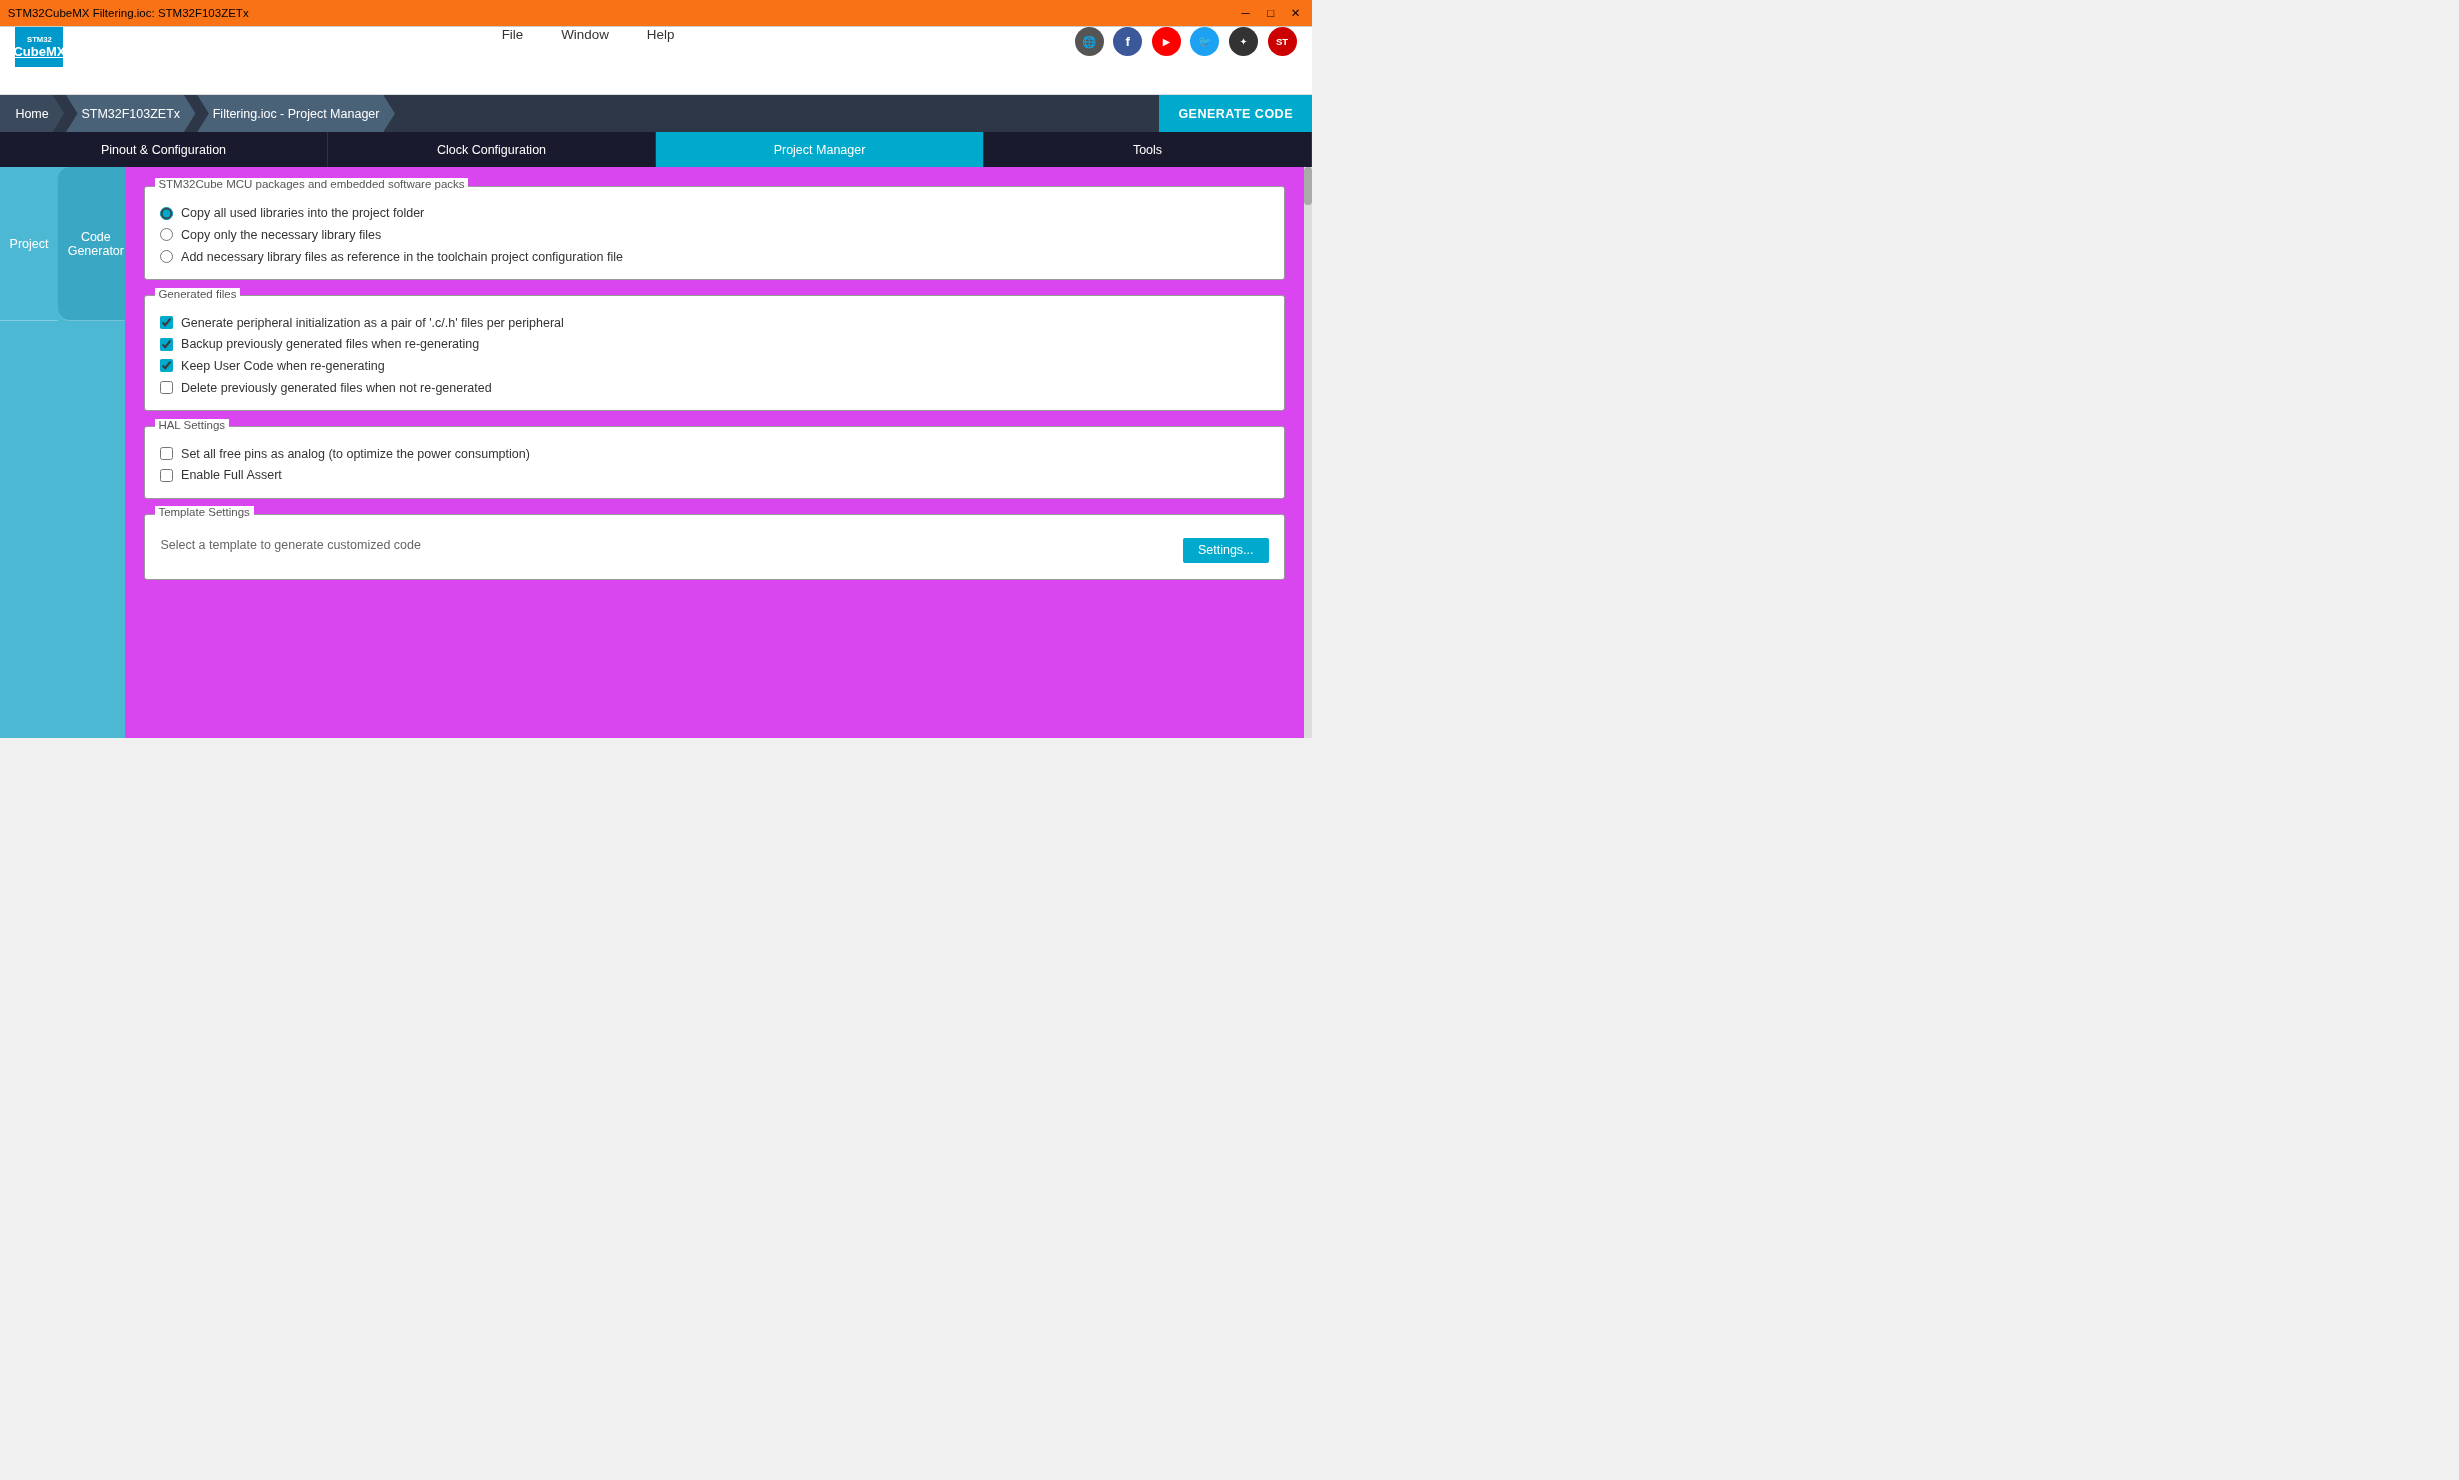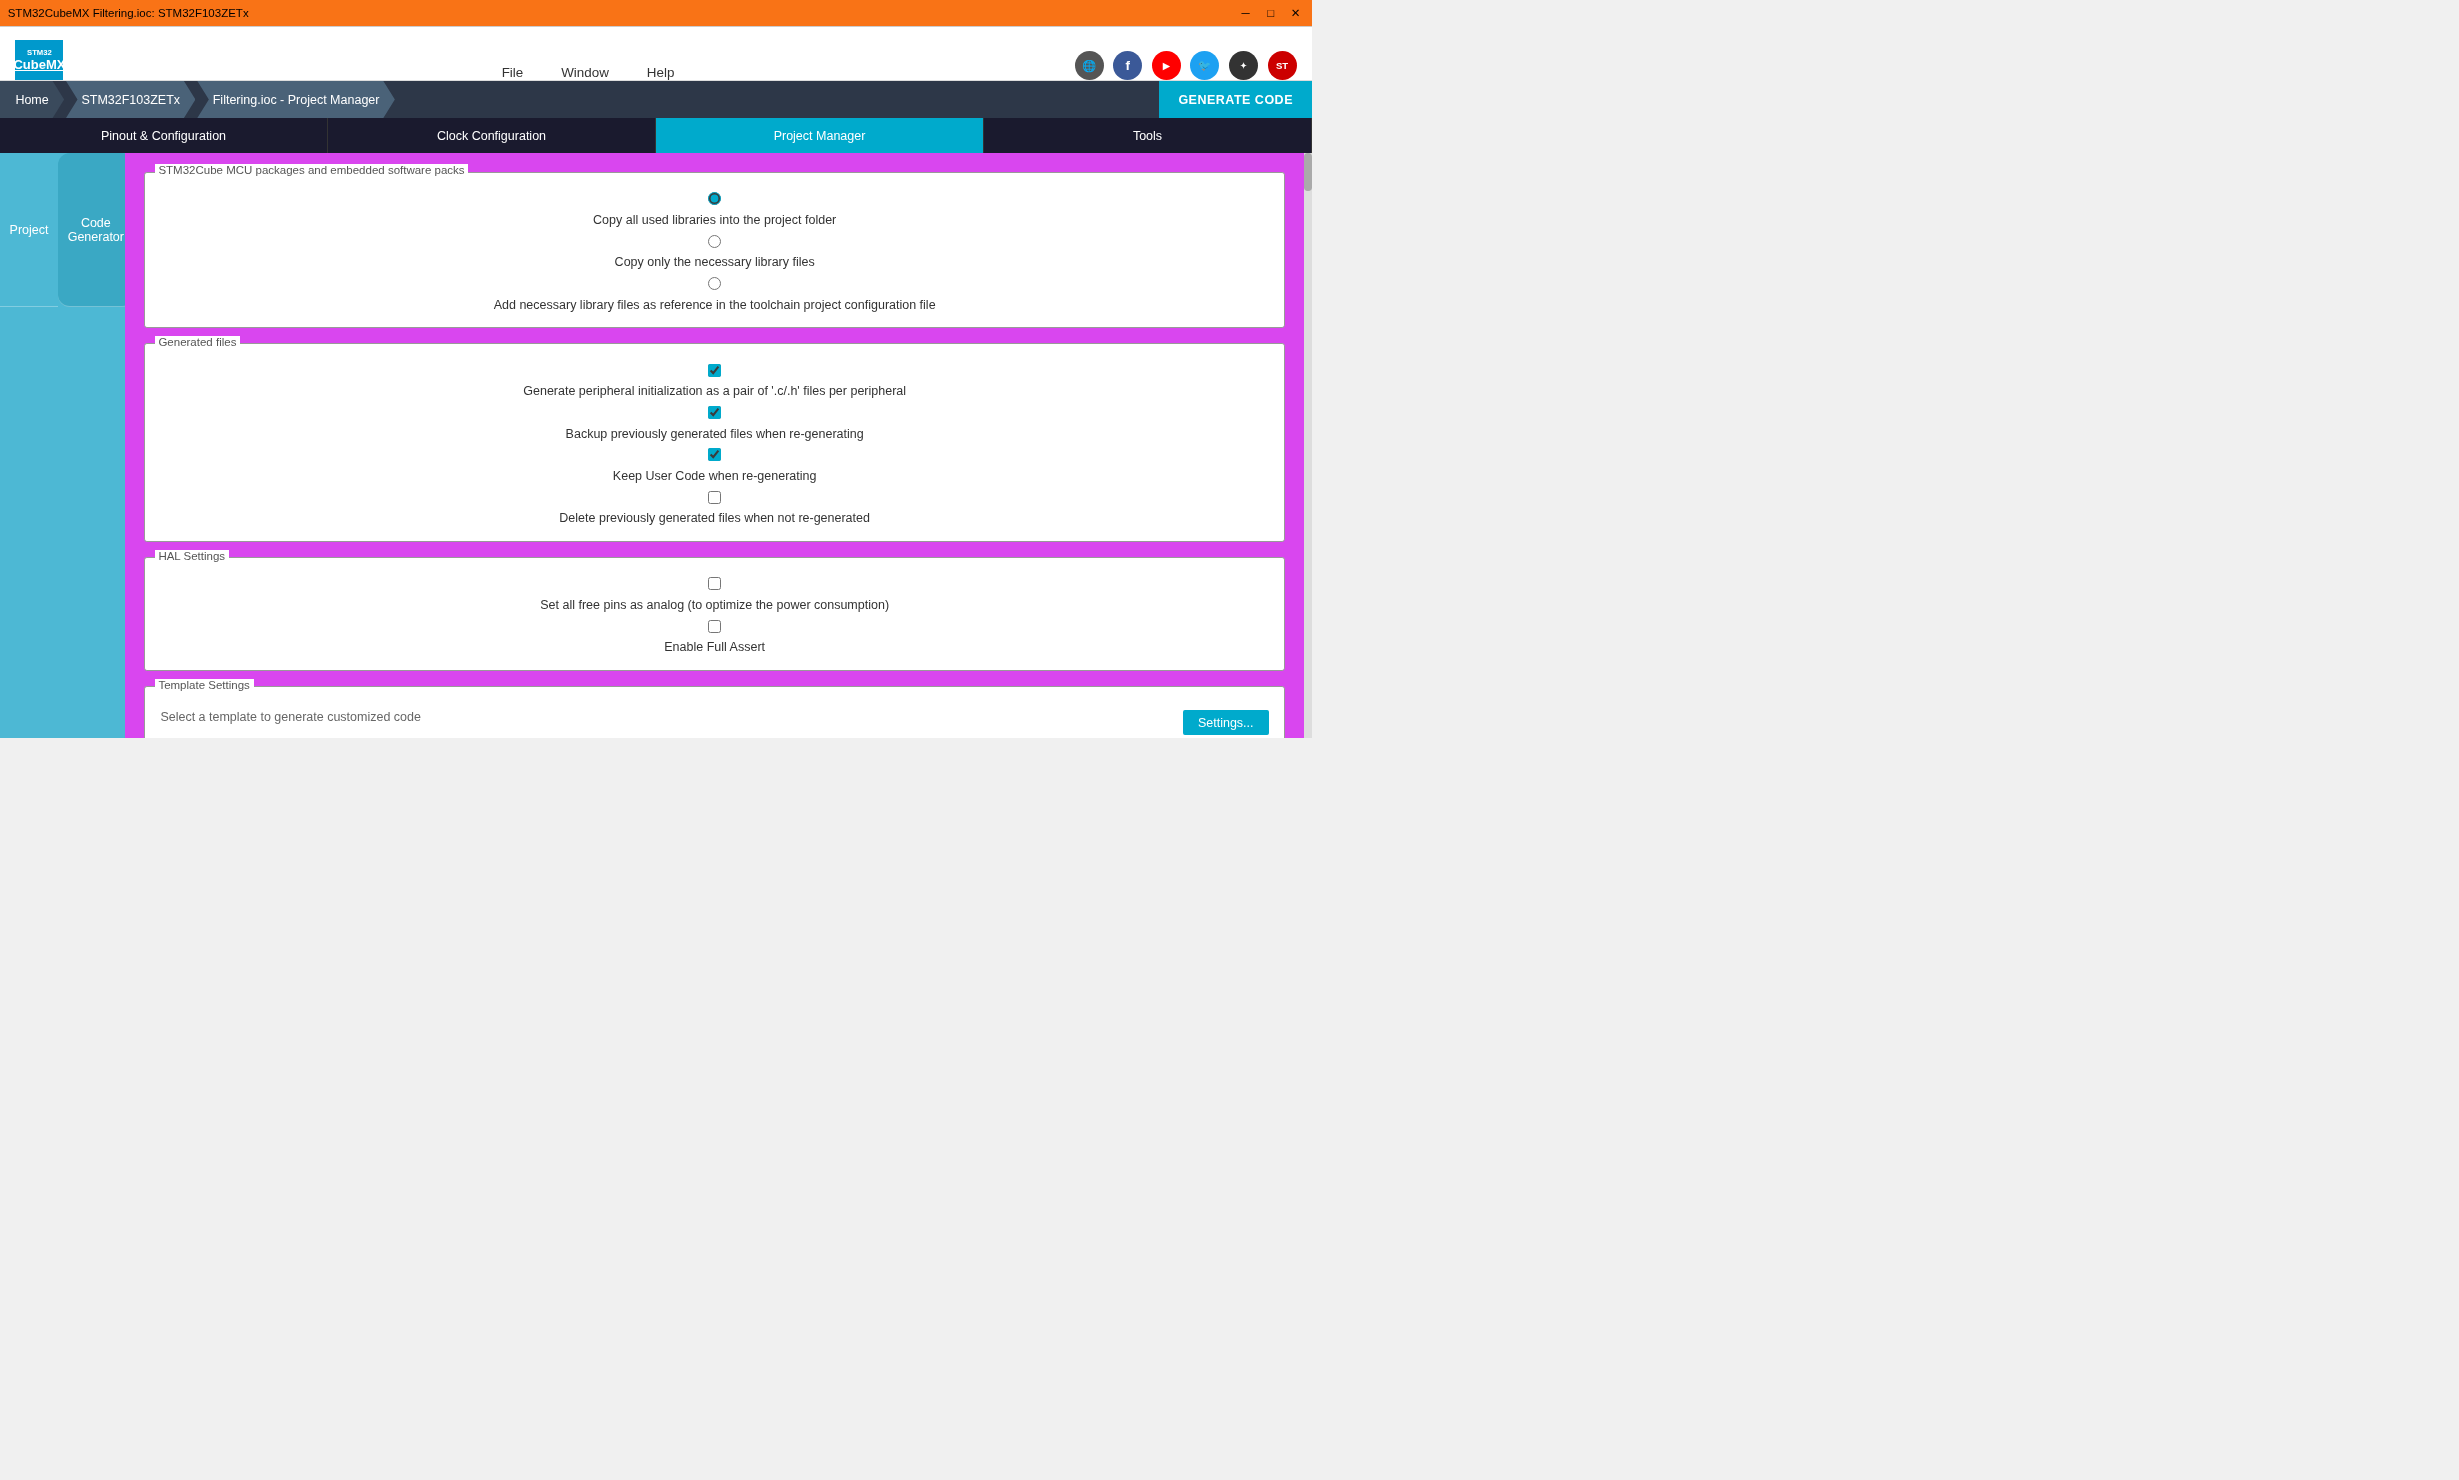--- a/index.html
+++ b/index.html
@@ -15,23 +15,23 @@
       border-bottom: 1px solid #ccc;
       font-size: 11.5px;
     }
     .title-bar .title-text { flex: 1; }
     .title-bar .window-controls { display: flex; gap: 7.7px; }
     .window-btn { width: 17.3px; height: 17.3px; display: flex; align-items: center; justify-content: center; cursor: pointer; font-size: 11.5px; }
 
     
     .menu-bar {
       background: #ffffff;
-      height: 54px;
-      display: flex;
-      align-items: flex-end;
+      height: 68px;
+      display: flex;
+      align-items: flex-start;
       padding: 0 15.4px;
       border-bottom: 1px solid #ddd;
     }
     .logo-area { display: flex; align-items: center; margin-right: 38px; }
     .logo-box { width: 48px; height: 40px; background: #0099cc; display: flex; flex-direction: column; align-items: center; justify-content: center; }
     .logo-stm { color: white; font-size: 7.7px; font-weight: bold; }
     .logo-cube { color: white; font-size: 13px; font-weight: bold; text-decoration: underline; }
     .menu-items { display: flex; gap: 38px; flex: 1; justify-content: center; }
     .menu-item { font-size: 13.4px; cursor: pointer; color: #333; }
     .social-icons { display: flex; gap: 9.6px; align-items: center; }
@@ -147,21 +147,21 @@
       font-size: 11.5px;
       color: #555;
       background: white;
       padding: 0 3.8px;
       position: absolute;
       top: -8.6px;
       left: 9.6px;
     }
 
     .radio-group, .checkbox-group { display: flex; flex-direction: column; gap: 7.7px; margin-top: 7.7px; }
-    .radio-item, .checkbox-item { display: flex; align-items: center; gap: 7.7px; font-size: 12.5px; color: #333; flex-direction: column; }
+    .radio-item, .checkbox-item { display: flex; align-items: center; gap: 7.7px; font-size: 12.5px; color: #333; }
     .radio-item input[type=radio], .checkbox-item input[type=checkbox] { accent-color: #00aacc; }
 
     
     .template-row {
       display: flex;
       align-items: flex-start;
       gap: 27px;
       margin-top: 11px;
     }
     .template-text { flex: 1; font-size: 12.5px; color: #666; }

